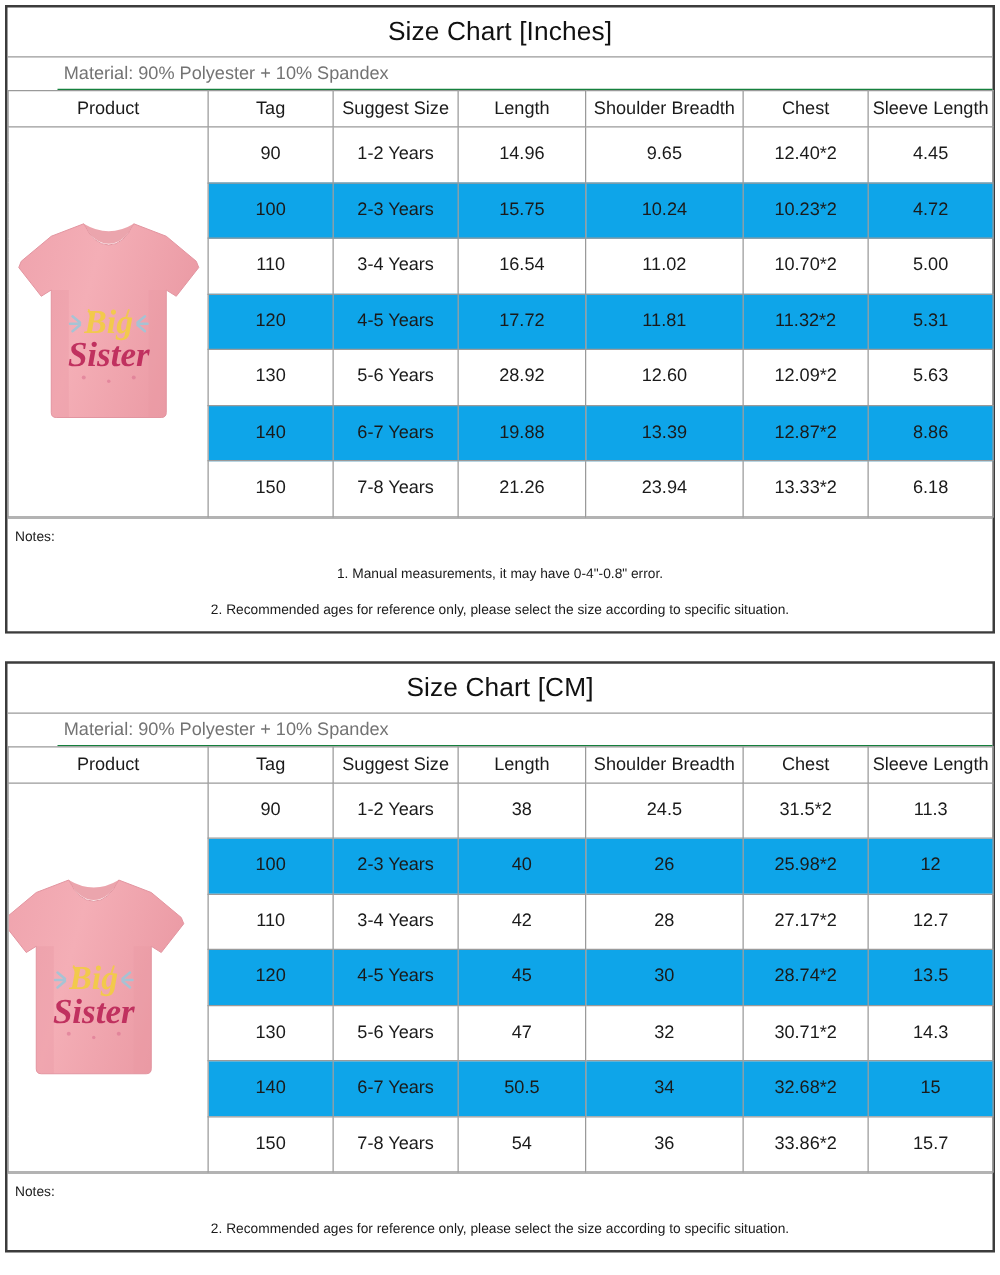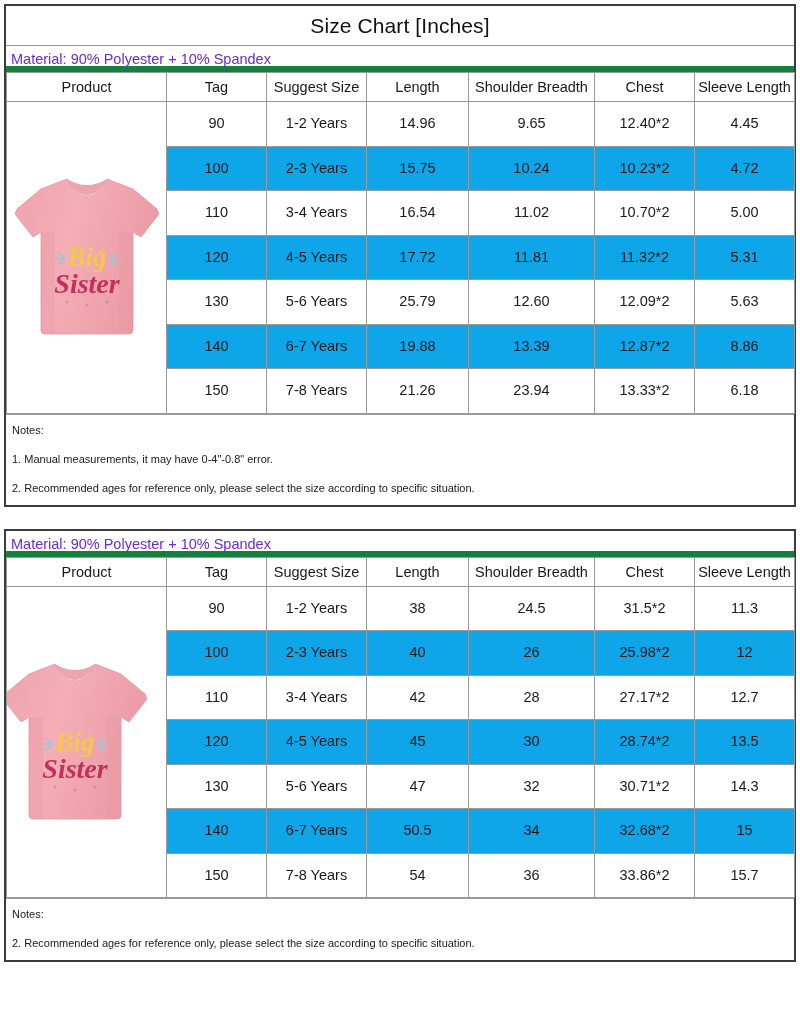--- a/index.html
+++ b/index.html
@@ -48,22 +48,23 @@
     letter-spacing: 0.1px;
   }
 
   
   .chart-material {
     box-sizing: border-box;
     height: 26px;
     line-height: 26px;
     padding-left: 5px;
     font-size: 14.5px;
-    color: #6d28d9;
-    border-bottom: 6px solid #15803d;
+    color: #737373;
+    border-bottom: 1px solid #15803d;
+    margin-left: 40px;
   }
 
   
   table.size-table {
     border-collapse: collapse;
     width: 100%;
     table-layout: fixed;
   }
   table.size-table col.c-product { width: 160px; }
   table.size-table col.c-tag     { width: 100px; }
@@ -121,21 +122,21 @@
     border-top: 1px solid #9a9a9a;
     padding: 4px 6px 6px 6px;
   }
   .notes-line {
     font-size: 11px;
     line-height: 22px;
     color: #1a1a1a;
     white-space: nowrap;
   }
   .notes-line.heading { margin-bottom: 1px; }
-  .notes-line.item    { margin-top: 7px; }
+  .notes-line.item    { margin-top: 7px; text-align: center; }
 </style>
 </head>
 <body>
 
 <div class="page">
 
   <div class="chart-block">
 
     <div class="chart-title">Size Chart [Inches]</div>
 
@@ -225,21 +226,21 @@
           <td class="data-cell">120</td>
           <td class="data-cell">4-5 Years</td>
           <td class="data-cell">17.72</td>
           <td class="data-cell">11.81</td>
           <td class="data-cell">11.32*2</td>
           <td class="data-cell">5.31</td>
         </tr>
         <tr>
           <td class="data-cell">130</td>
           <td class="data-cell">5-6 Years</td>
-          <td class="data-cell">25.79</td>
+          <td class="data-cell">28.92</td>
           <td class="data-cell">12.60</td>
           <td class="data-cell">12.09*2</td>
           <td class="data-cell">5.63</td>
         </tr>
         <tr class="alt">
           <td class="data-cell">140</td>
           <td class="data-cell">6-7 Years</td>
           <td class="data-cell">19.88</td>
           <td class="data-cell">13.39</td>
           <td class="data-cell">12.87*2</td>
@@ -260,20 +261,21 @@
       <div class="notes-line heading">Notes:</div>
       <div class="notes-line item">1. Manual measurements, it may have 0-4"-0.8" error.</div>
       <div class="notes-line item">2. Recommended ages for reference only, please select the size according to specific situation.</div>
     </div>
   </div>
 
   <div class="chart-gap"></div>
 
   <div class="chart-block">
 
+    <div class="chart-title">Size Chart [CM]</div>
 
     <div class="chart-material">Material: 90% Polyester + 10% Spandex</div>
 
     <table class="size-table">
       <colgroup>
         <col class="c-product">
           <col class="c-tag">
           <col class="c-suggest">
         <col class="c-length">
           <col class="c-shoulder">

